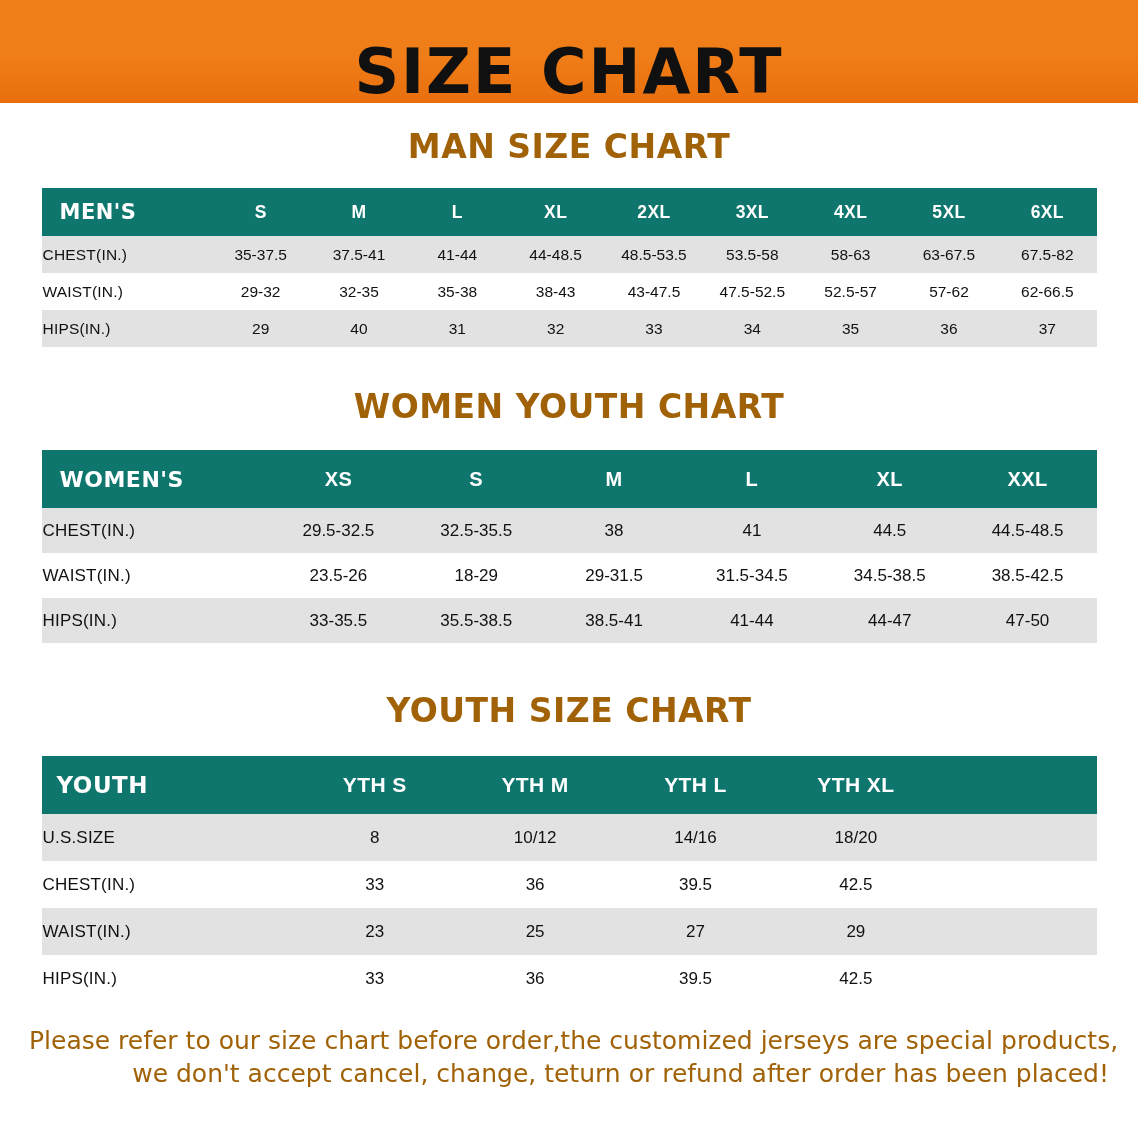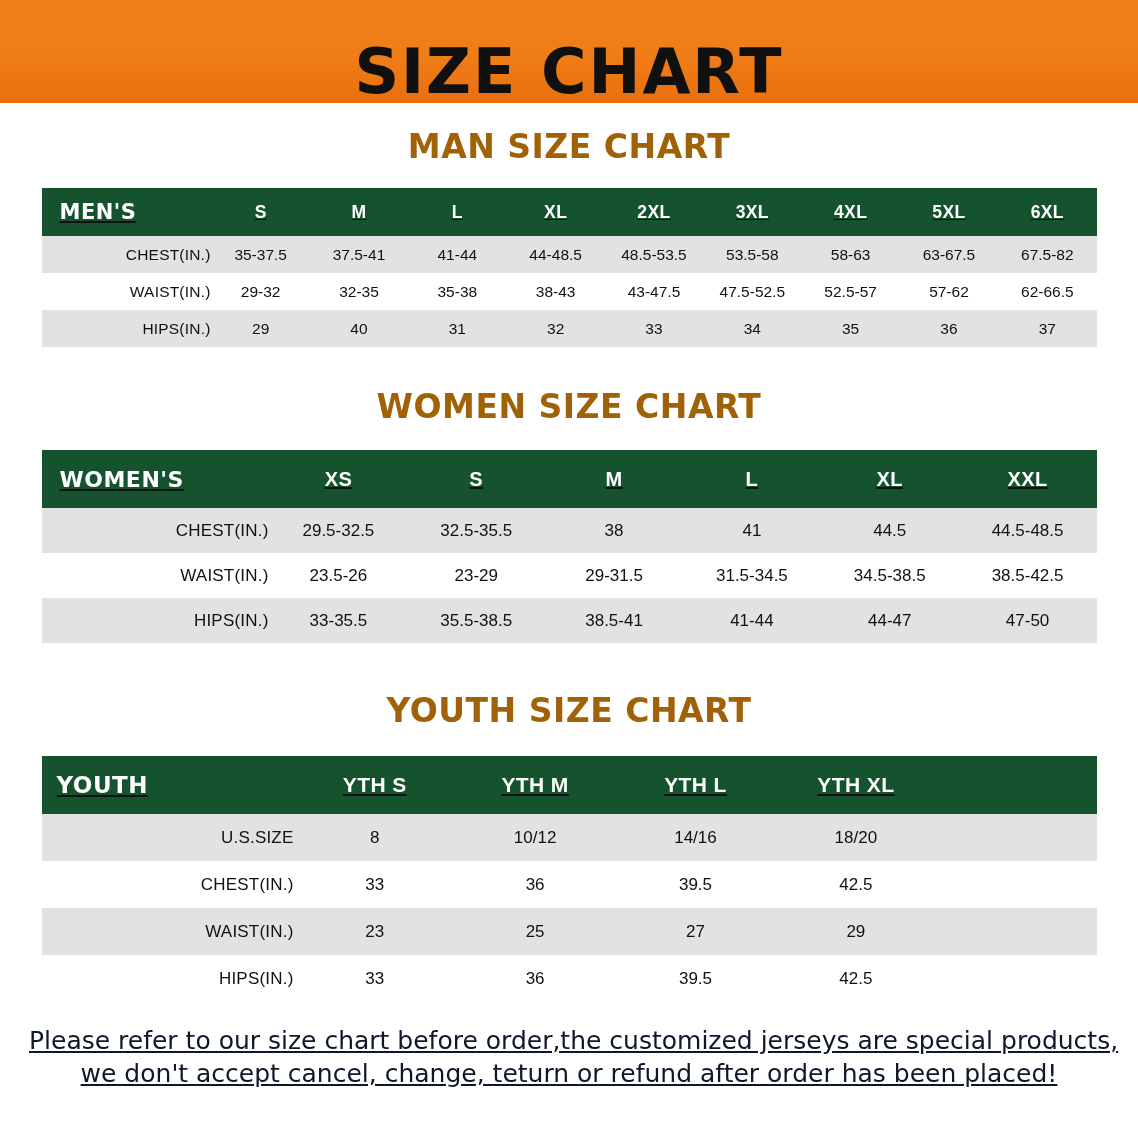--- a/index.html
+++ b/index.html
@@ -59,42 +59,41 @@
     table-layout: fixed;
   }
   th, td {
     text-align: center;
     font-size: 16.5px;
     color: #111;
     font-family: "Liberation Sans", sans-serif;
     white-space: nowrap;
   }
   thead tr {
-    background: #14532d;
-    text-decoration: underline;
+    background: #0f766e;
   }
   thead th {
     color: #ffffff;
     font-weight: 700;
     height: 46px;
     font-size: 19px;
     letter-spacing: 0.4px;
   }
   thead th.corner {
     text-align: left;
     padding-left: 18px;
     font-family: "DejaVu Sans", sans-serif;
     font-size: 21px;
     letter-spacing: 0.5px;
   }
   tbody td {
     height: 35px;
   }
   tbody td.rowlabel {
-    text-align: right;
+    text-align: left;
     font-size: 16.5px;
     letter-spacing: 0.2px;
     margin-left: 20px;
   }
   tbody tr.shade td { background: #e2e2e2; }
   tbody tr.plain td { background: #ffffff; }
 
   
   .men-table col.c0   { width: 170px; }
   .women-table col.c0 { width: 228px; }
@@ -117,27 +116,26 @@
 
   
   .tbl-men   { margin-top: 22px; }
   .tbl-women { margin-top: 24px; }
   .tbl-youth { margin-top: 26px; }
 
   
   .note {
     margin: 22px auto 0 auto;
     width: 1080px;
-    text-align: center;
-    color: #0f172a;
+    text-align: right;
+    color: #a16207;
     font-size: 25px;
     line-height: 1.33;
     font-family: "DejaVu Sans", sans-serif;
     font-weight: 400;
-    text-decoration: underline;
   }
   .note div { white-space: nowrap; }
 </style>
 </head>
 <body>
 
 <div class="banner">
   <div class="banner-title">SIZE CHART</div>
 </div>
 
@@ -204,21 +202,21 @@
         <td>33</td>
         <td>34</td>
         <td>35</td>
         <td>36</td>
         <td>37</td>
       </tr>
     </tbody>
   </table>
 </div>
 
-<div class="section-title t-women">WOMEN SIZE CHART</div>
+<div class="section-title t-women">WOMEN YOUTH CHART</div>
 <div class="table-wrap tbl-women">
   <table class="women-table">
     <colgroup>
       <col class="c0">
         <col>
         <col>
         <col>
         <col>
         <col>
         <col>
@@ -240,21 +238,21 @@
         <td>29.5-32.5</td>
         <td>32.5-35.5</td>
         <td>38</td>
         <td>41</td>
         <td>44.5</td>
         <td>44.5-48.5</td>
       </tr>
       <tr class="plain">
         <td class="rowlabel">WAIST(IN.)</td>
         <td>23.5-26</td>
-        <td>23-29</td>
+        <td>18-29</td>
         <td>29-31.5</td>
         <td>31.5-34.5</td>
         <td>34.5-38.5</td>
         <td>38.5-42.5</td>
       </tr>
       <tr class="shade">
         <td class="rowlabel">HIPS(IN.)</td>
         <td>33-35.5</td>
         <td>35.5-38.5</td>
         <td>38.5-41</td>

